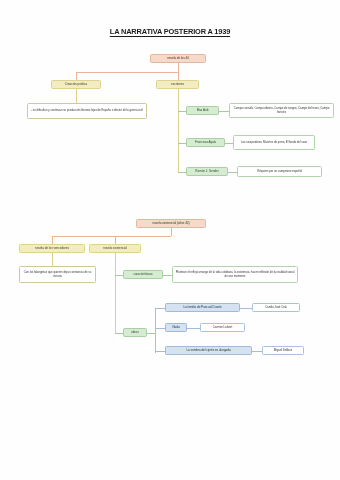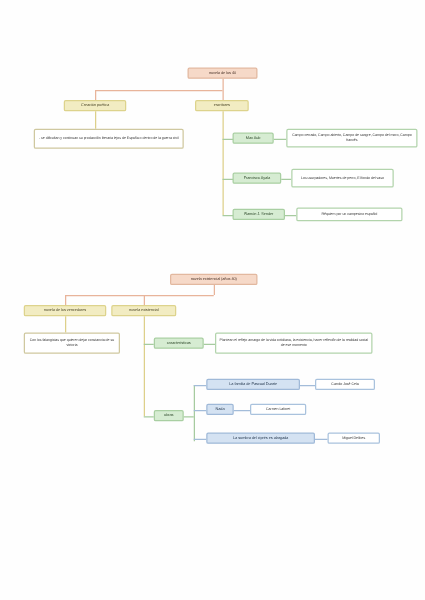--- a/index.html
+++ b/index.html
@@ -97,20 +97,21 @@
   .c-salmon { background: #e8b49a; }
   .c-yellow { background: #ddd08a; }
   .c-green  { background: #a6cb9f; }
   .c-blue   { background: #a3bcd9; }
 </style>
 </head>
 <body>
 
 <div id="page">
 
+  <div class="title">LA NARRATIVA POSTERIOR A 1939</div>
 
   <div class="node root" style="left:150px; top:54px; width:56px; height:9px;">novela de los 40</div>
 
   <div class="conn v c-salmon" style="left:177.5px; top:63px; height:9px;"></div>
 
   <div class="conn h c-salmon" style="left:76px; top:71.5px; width:102px;"></div>
 
   <div class="conn v c-salmon" style="left:76px; top:71.5px; height:9px;"></div>
   <div class="conn v c-salmon" style="left:177.5px; top:71.5px; height:9px;"></div>
 

